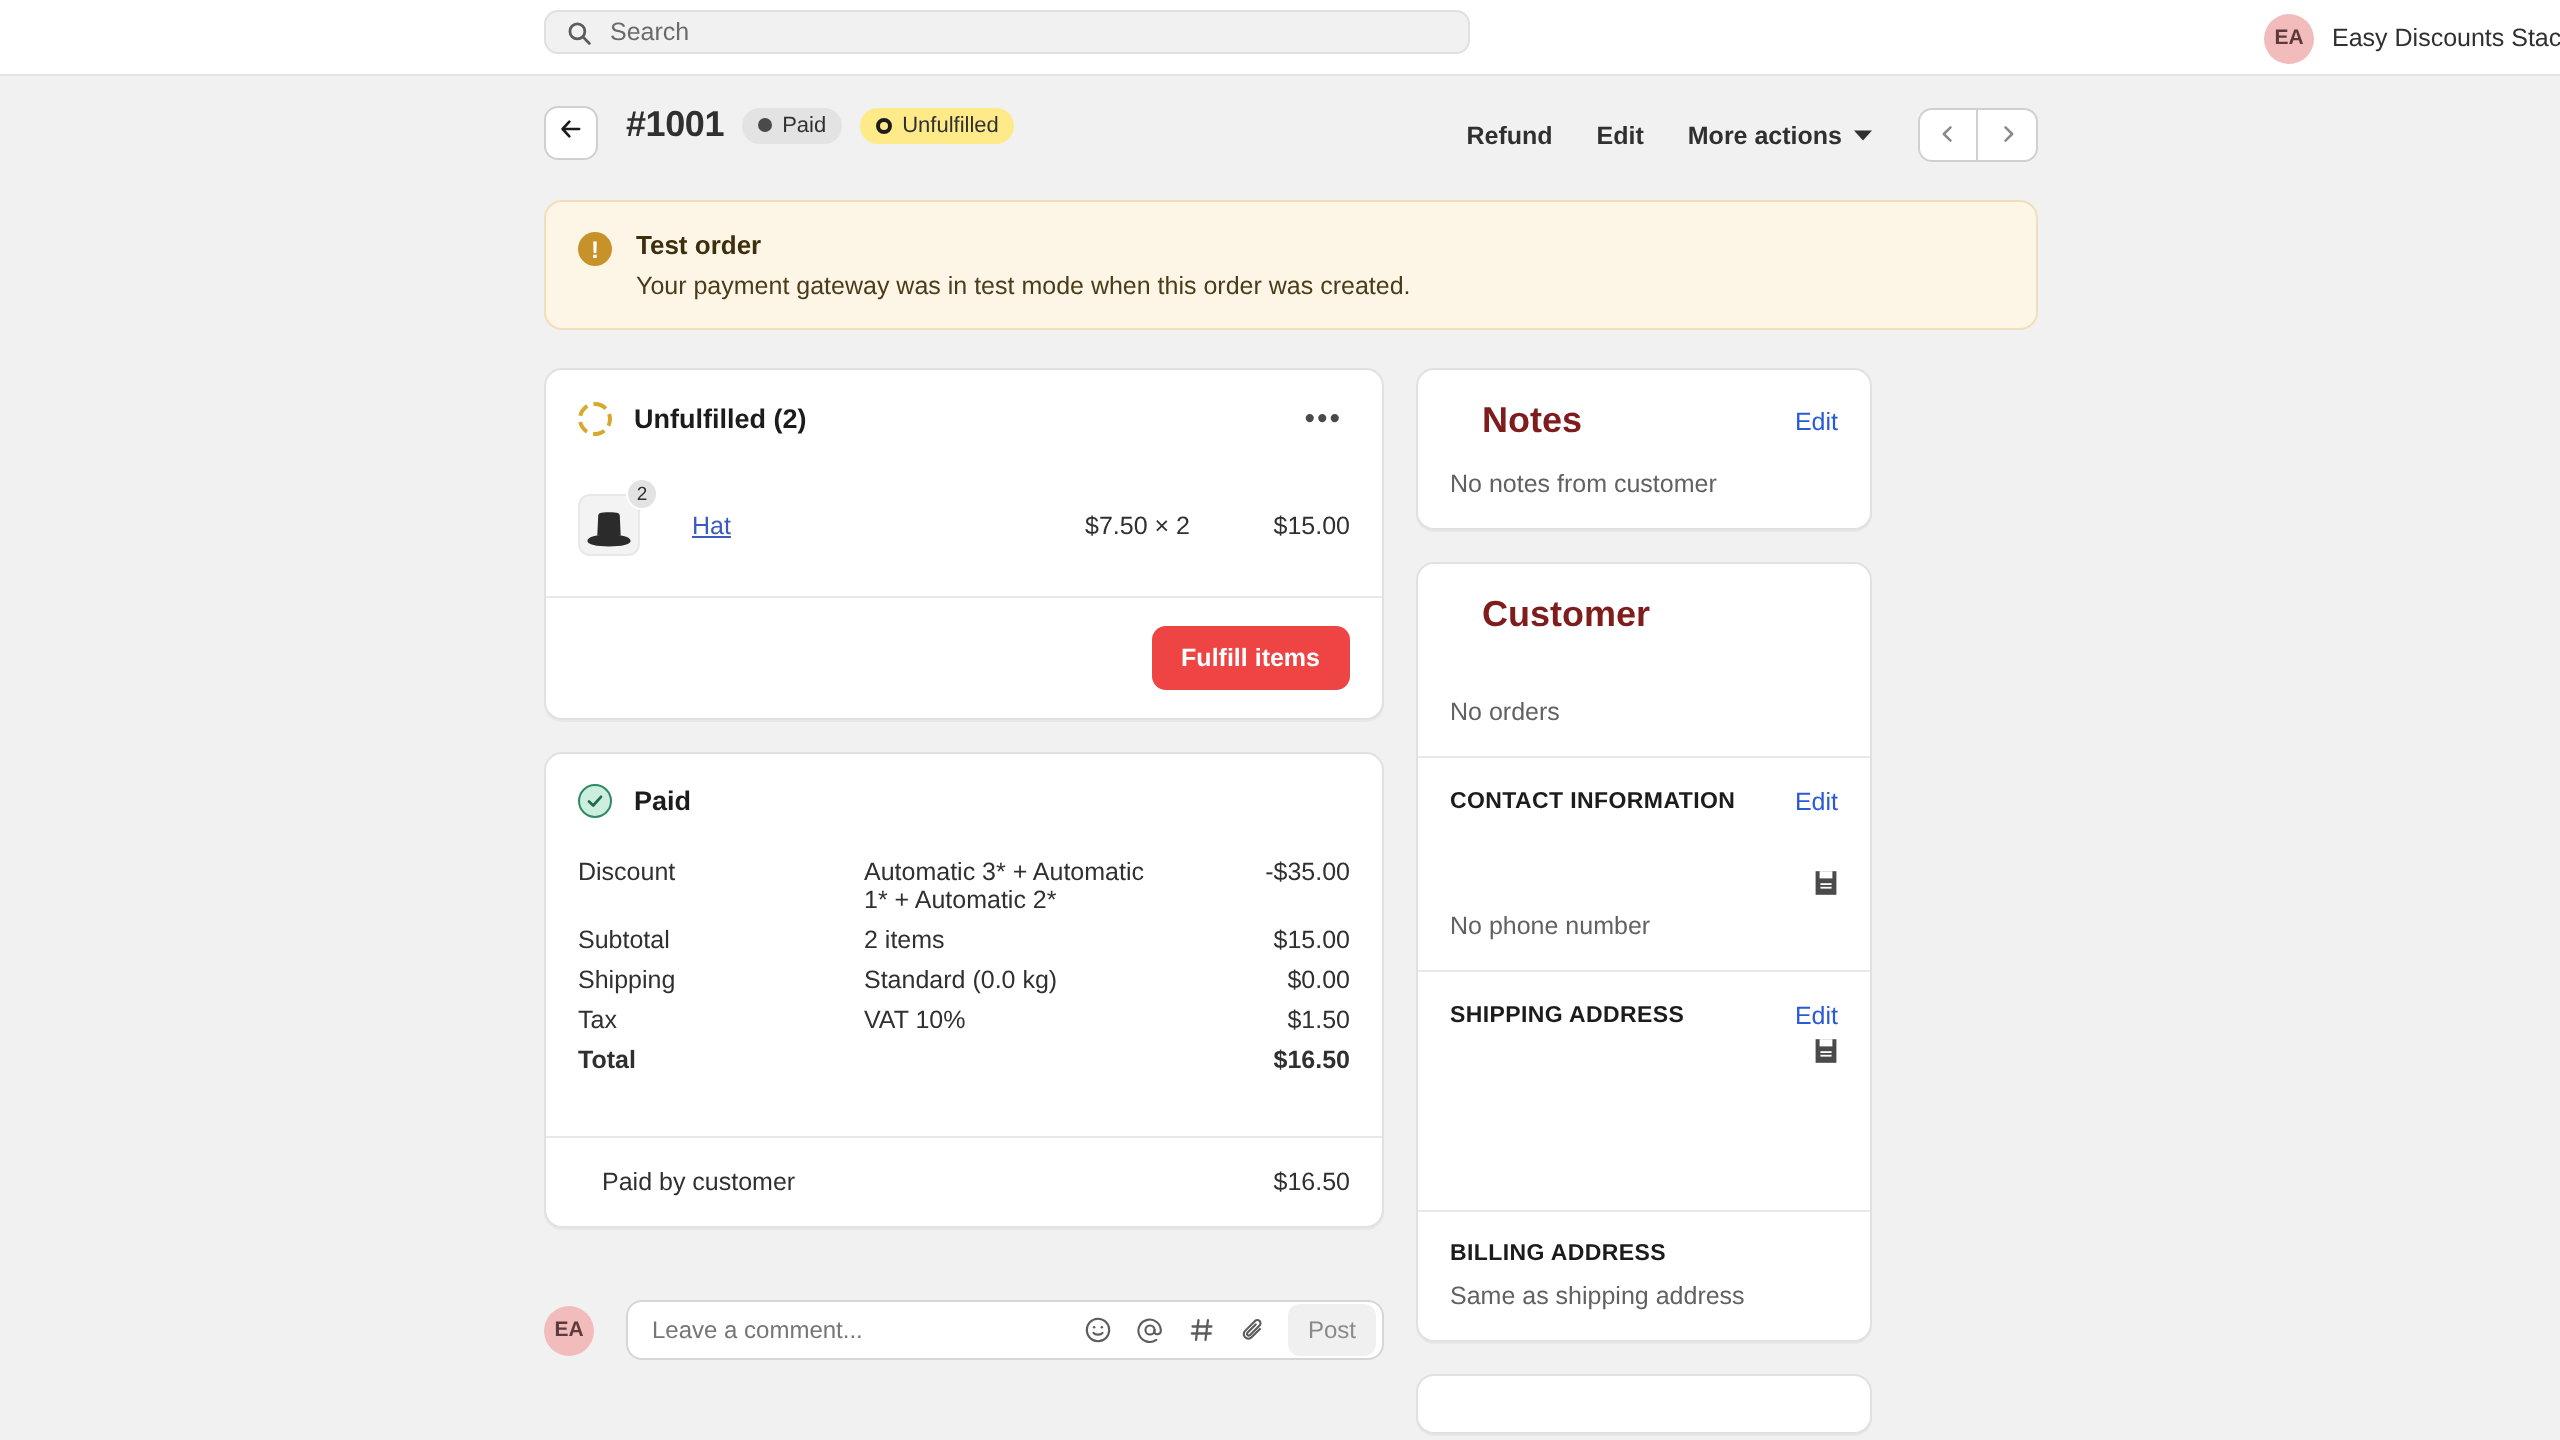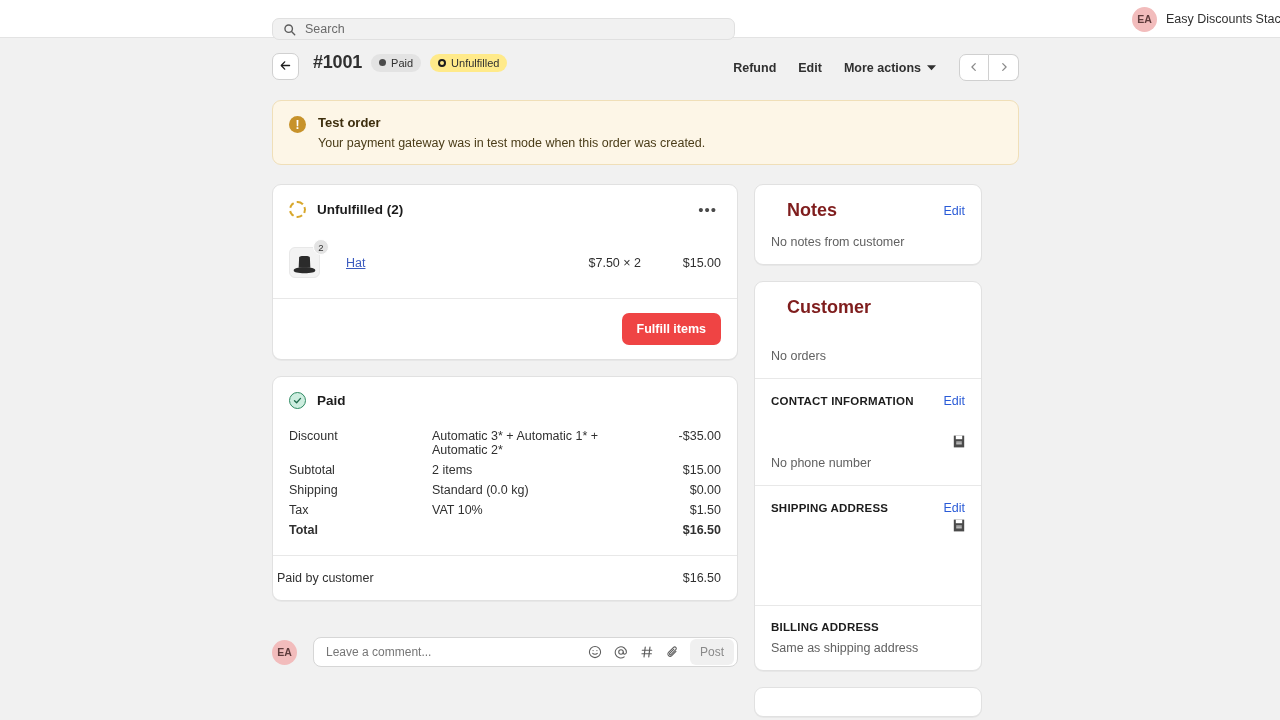--- a/index.html
+++ b/index.html
@@ -17,21 +17,21 @@
   .topbar {
     position: relative;
     height: 38px;
     background: #ffffff;
     border-bottom: 1px solid #e3e3e3;
     display: flex;
     align-items: center;
   }
   .search-wrap {
     position: absolute;
-    left: 272px; top: 18px;
+    left: 272px; top: 5px;
     width: 463px; height: 22px;
     background: #f1f1f1;
     border: 1px solid #e0e0e0;
     border-radius: 7px;
     display: flex;
     align-items: center;
     padding: 0 10px;
     gap: 9px;
   }
   .search-wrap svg { display:block; }
@@ -122,21 +122,21 @@
     background: #c7922a; color: #fff;
     font-size: 12px; font-weight: 700;
     display: flex; align-items: center; justify-content: center;
     flex: none; margin-top: 1px;
   }
   .banner-title { font-size: 13px; font-weight: 700; color: #3d2e0d; }
   .banner-text { font-size: 12.5px; color: #4a3c18; margin-top: 6px; }
 
   
   .cols { display: flex; gap: 16px; margin-top: 19px; }
-  .col-main { width: 466px; flex: none; border-radius: 27px; }
+  .col-main { width: 420px; flex: none; border-radius: 27px; }
   .col-side { width: 228px; flex: none; }
 
   .card {
     background: #fff;
     border: 1px solid #e1e1e1;
     border-radius: 9px;
     box-shadow: 0 1px 0 rgba(0,0,0,.04);
   }
   .card + .card { margin-top: 16px; }
   .card-pad { padding: 15px 16px; }
@@ -204,21 +204,21 @@
 
   
   .totals { margin-top: 17px; }
   .trow { display: flex; font-size: 12.5px; color: #303030; padding: 3px 0; gap: 48px; }
   .trow .lbl { width: 95px; flex: none; }
   .trow .mid { flex: 1; }
   .trow .amt { text-align: right; white-space: nowrap; }
   .trow.strong { font-weight: 700; }
   .paid-row {
     border-top: 1px solid #e8e8e8;
-    margin-top: 0; padding: 15px 16px 0 4px;
+    margin-top: 13px; padding: 15px 16px 0 28px;
     display: flex; font-size: 12.5px; justify-content: flex-end;
   }
   .paid-row .amt { margin-left: auto; }
 
   
   .timeline { margin-top: 22px; }
   .tl-head { display: flex; align-items: center; justify-content: space-between; }
   .tl-title { font-size: 13.5px; font-weight: 700; color: #1c1c1c; }
   .chk-wrap { display: flex; align-items: center; gap: 8px; cursor: pointer; }
   .chk {

